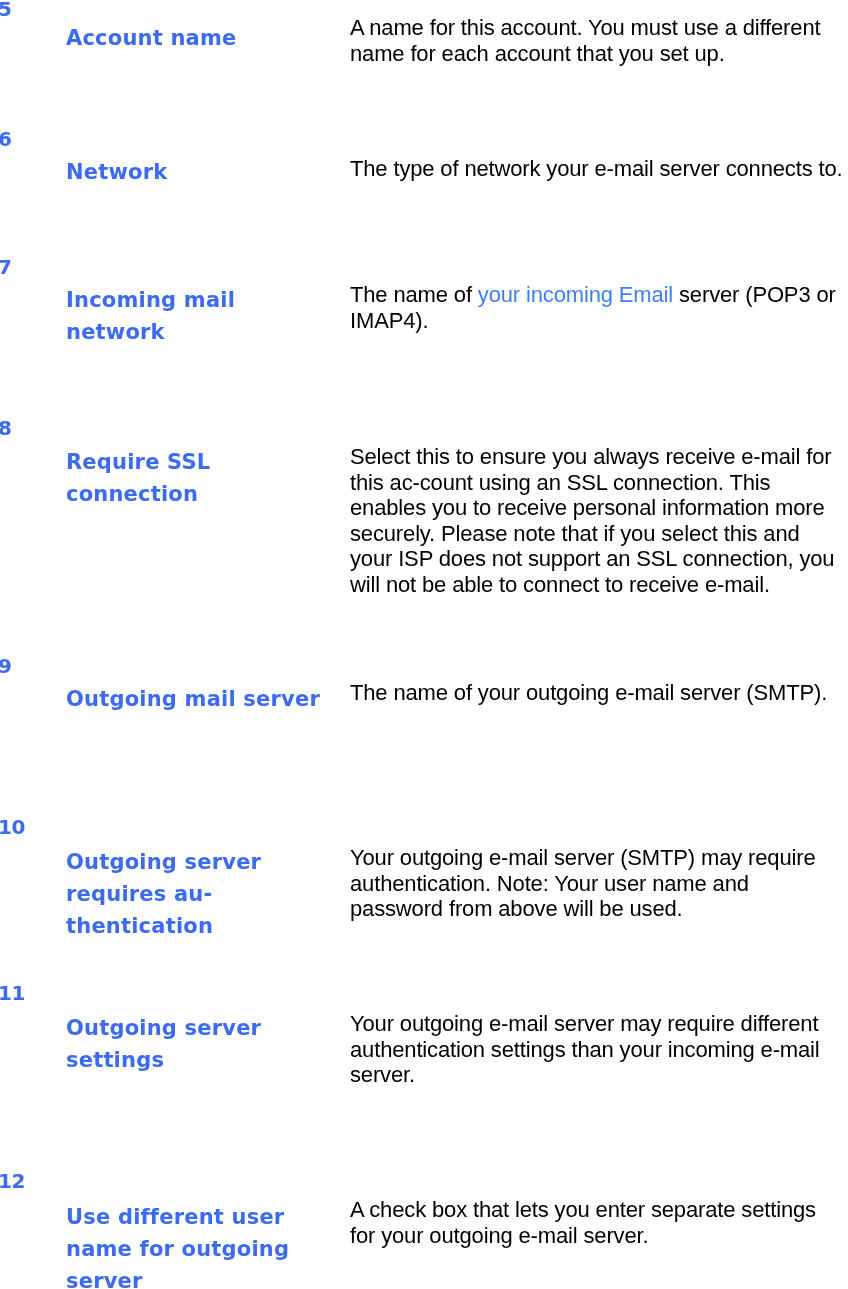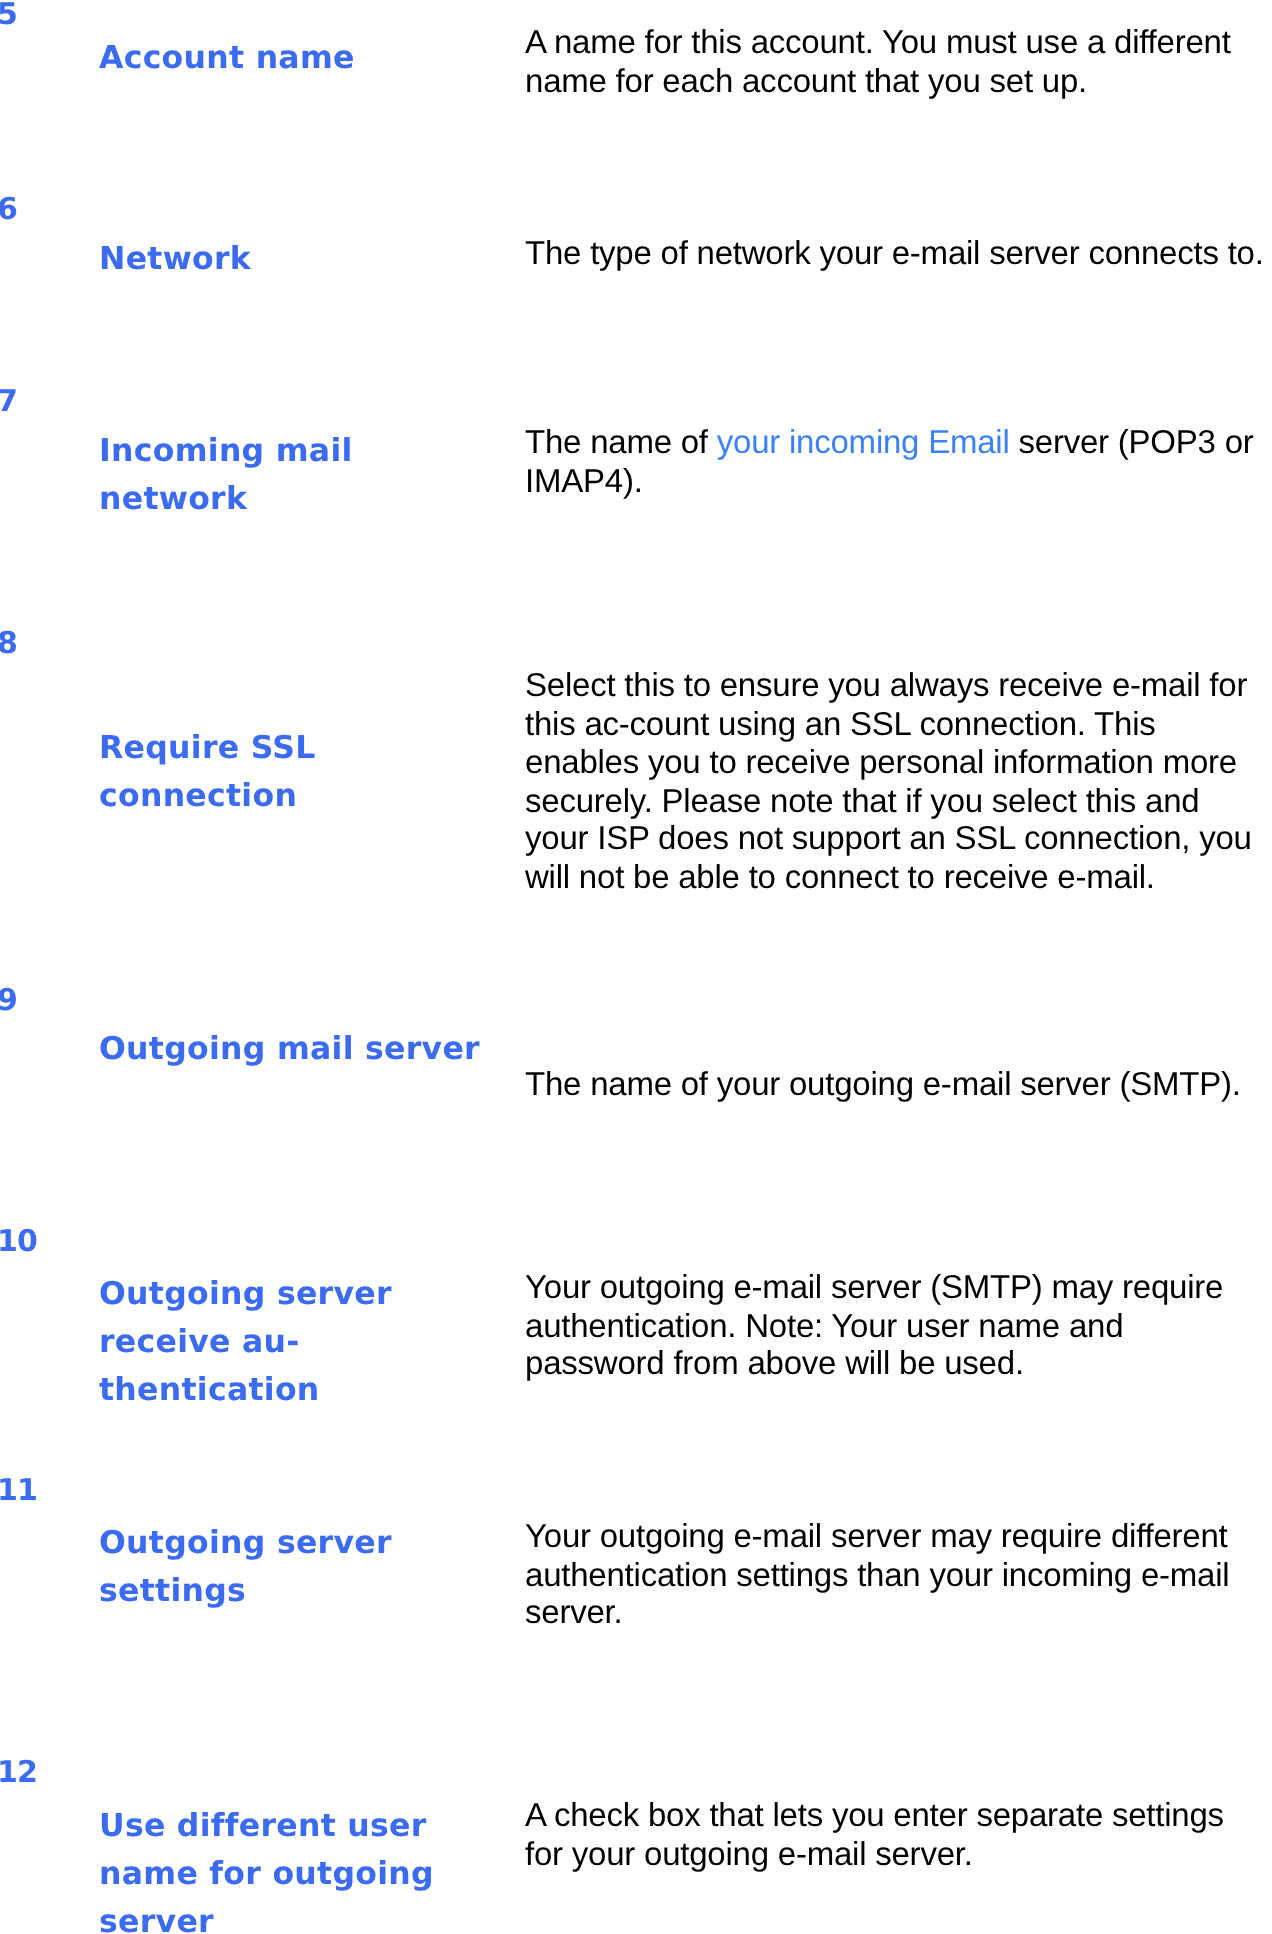--- a/index.html
+++ b/index.html
@@ -87,27 +87,27 @@
   #row-6  .row-label  { top: 28px; }
   #row-6  .row-desc   { top: 28px; }
 
   #row-7  { top: 256px;  }
   #row-7  .row-number { top: 0px;  }
   #row-7  .row-label  { top: 28px; }
   #row-7  .row-desc   { top: 26px; }
 
   #row-8  { top: 417px;  }
   #row-8  .row-number { top: 0px;  }
-  #row-8  .row-label  { top: 29px; margin-top: 36px; }
+  #row-8  .row-label  { top: 29px; }
   #row-8  .row-desc   { top: 27px; }
 
   #row-9  { top: 655px;  }
   #row-9  .row-number { top: 0px;  }
   #row-9  .row-label  { top: 28px; }
-  #row-9  .row-desc   { top: 25px; margin-top: 30px; }
+  #row-9  .row-desc   { top: 25px; }
 
   #row-10 { top: 816px;  }
   #row-10 .row-number { top: 0px;  }
   #row-10 .row-label  { top: 30px; }
   #row-10 .row-desc   { top: 29px; }
 
   #row-11 { top: 982px;  }
   #row-11 .row-number { top: 0px;  }
   #row-11 .row-label  { top: 30px; }
   #row-11 .row-desc   { top: 29px; }
@@ -147,21 +147,21 @@
   </div>
 
   <div class="row" id="row-9">
     <div class="row-number">9</div>
     <div class="row-label">Outgoing mail server</div>
     <div class="row-desc"><span>The name of your outgoing e-mail server (SMTP).</span></div>
   </div>
 
   <div class="row" id="row-10">
     <div class="row-number">10</div>
-    <div class="row-label">Outgoing server receive au-thentication</div>
+    <div class="row-label">Outgoing server requires au-thentication</div>
     <div class="row-desc"><span>Your outgoing e-mail server (SMTP) may require authentication. Note: Your user name and password from above will be used.</span></div>
   </div>
 
   <div class="row" id="row-11">
     <div class="row-number">11</div>
     <div class="row-label">Outgoing server settings</div>
     <div class="row-desc"><span>Your outgoing e-mail server may require different authentication settings than your incoming e-mail server.</span></div>
   </div>
 
   <div class="row" id="row-12">

